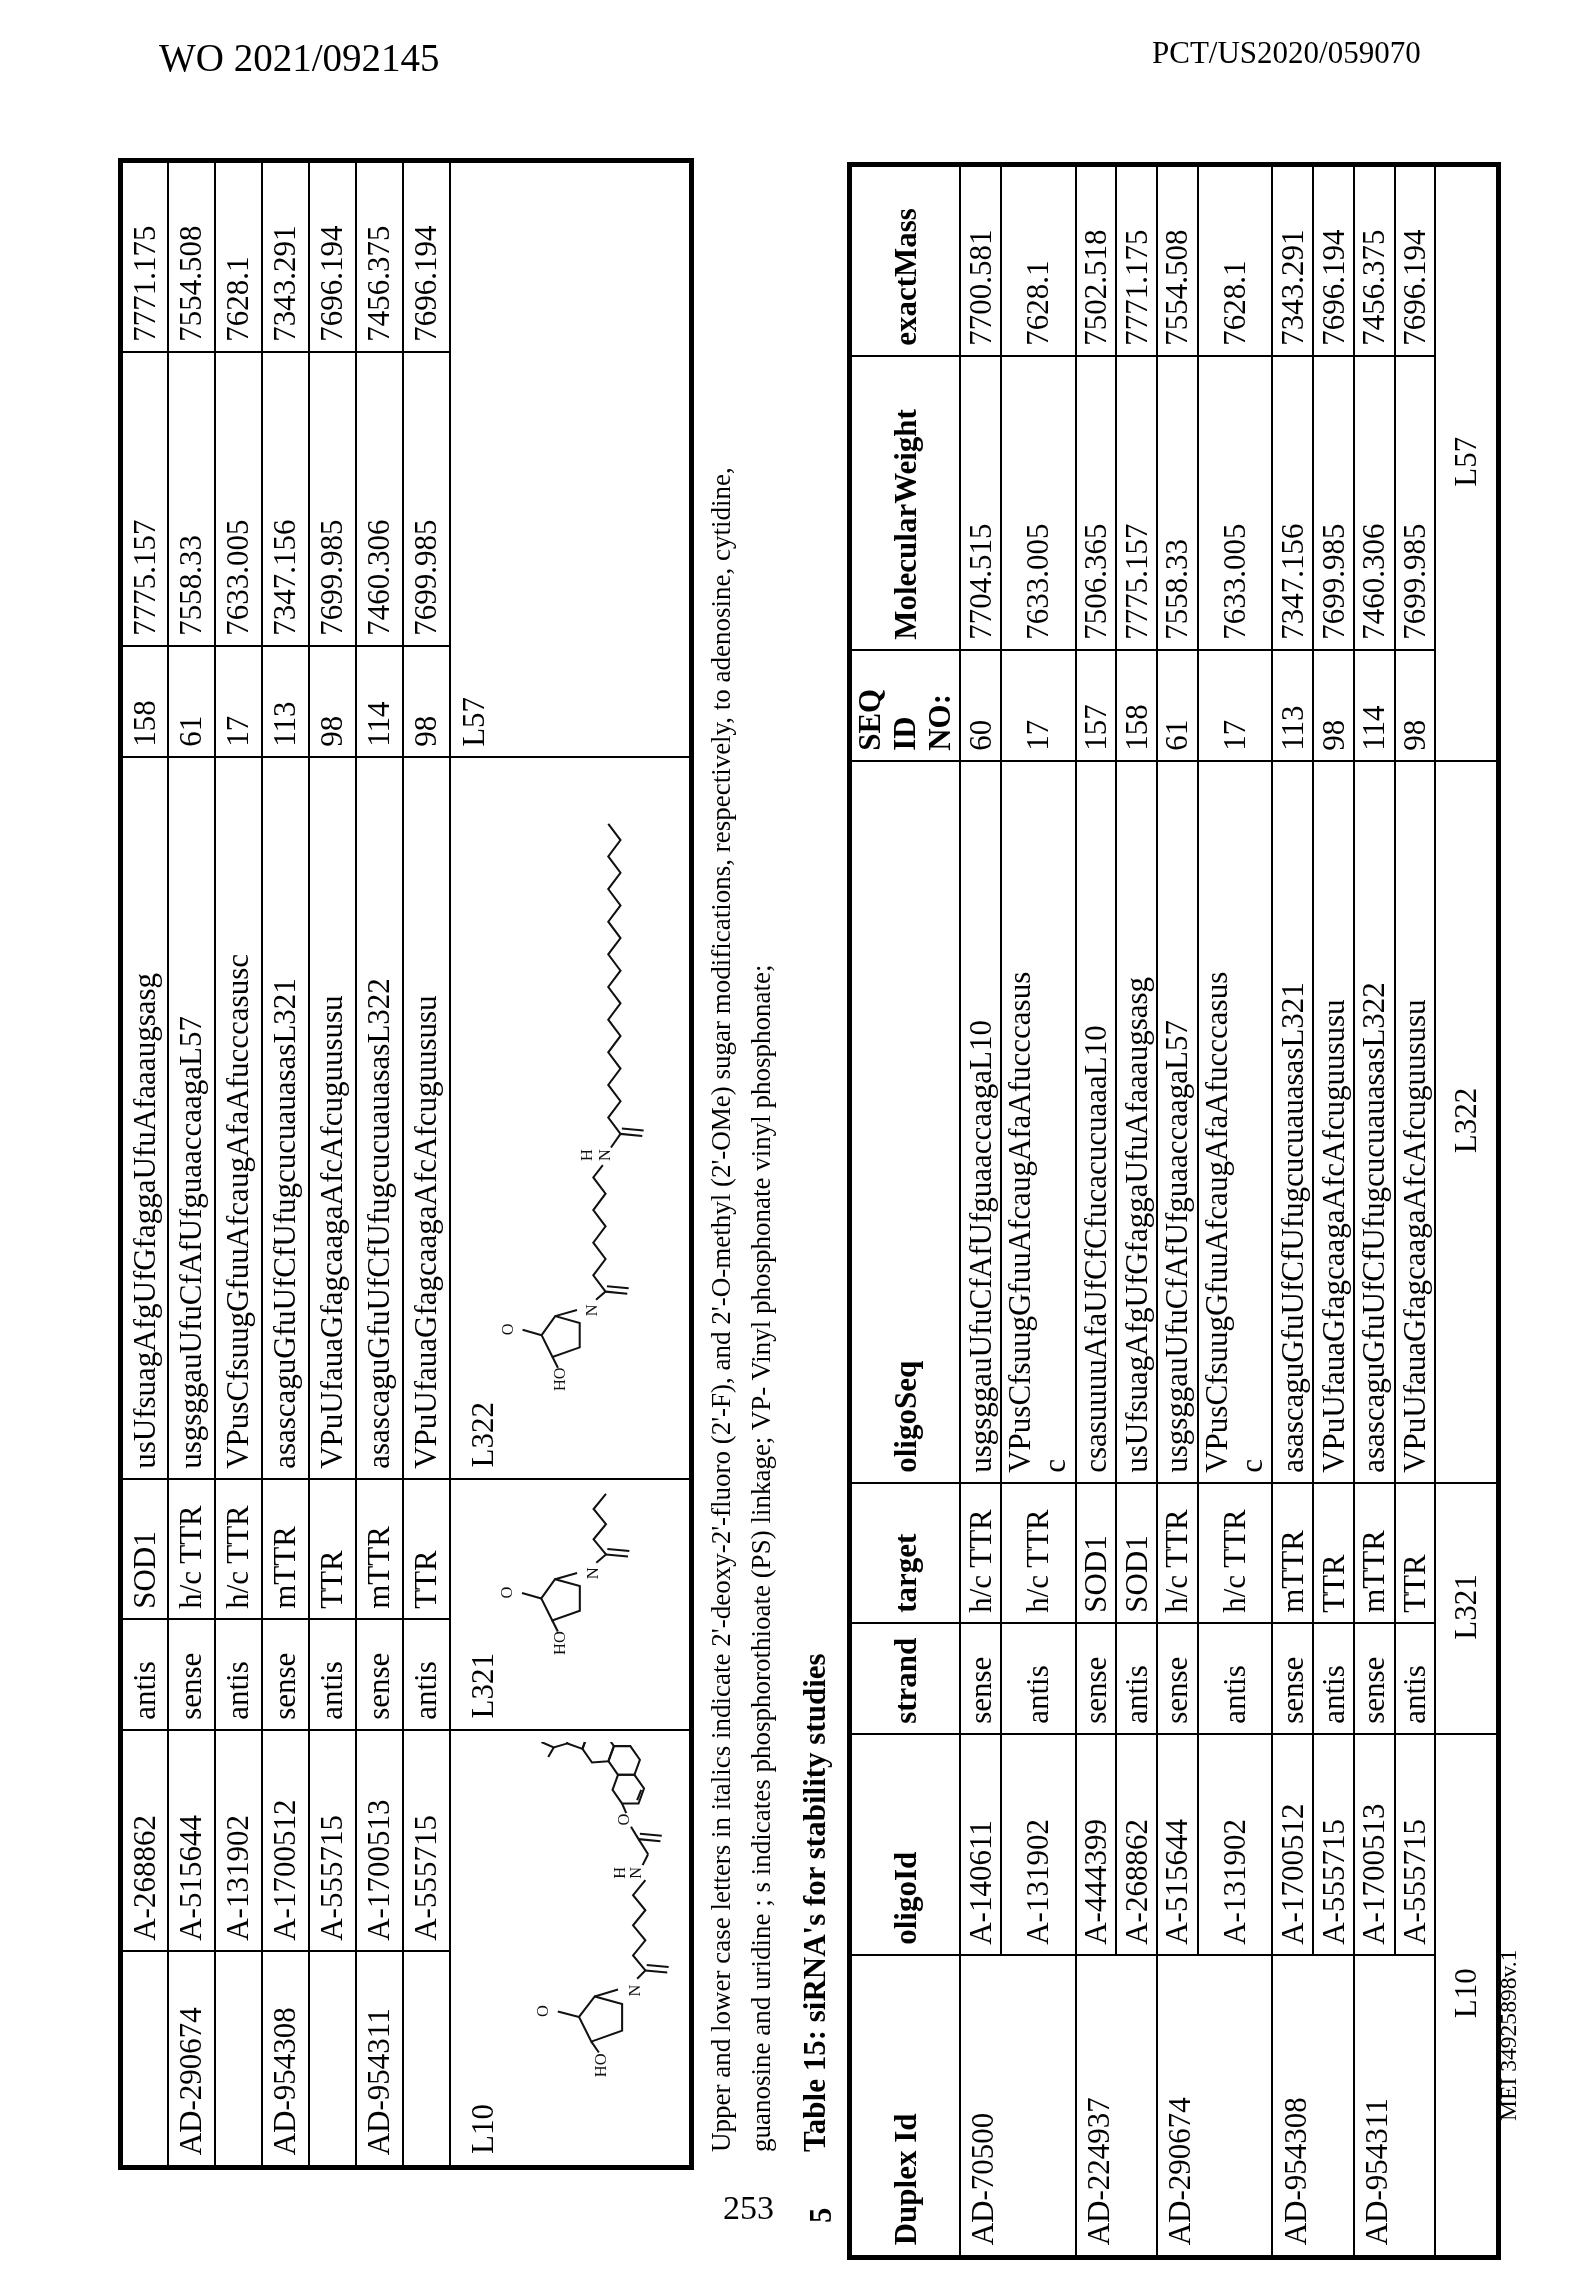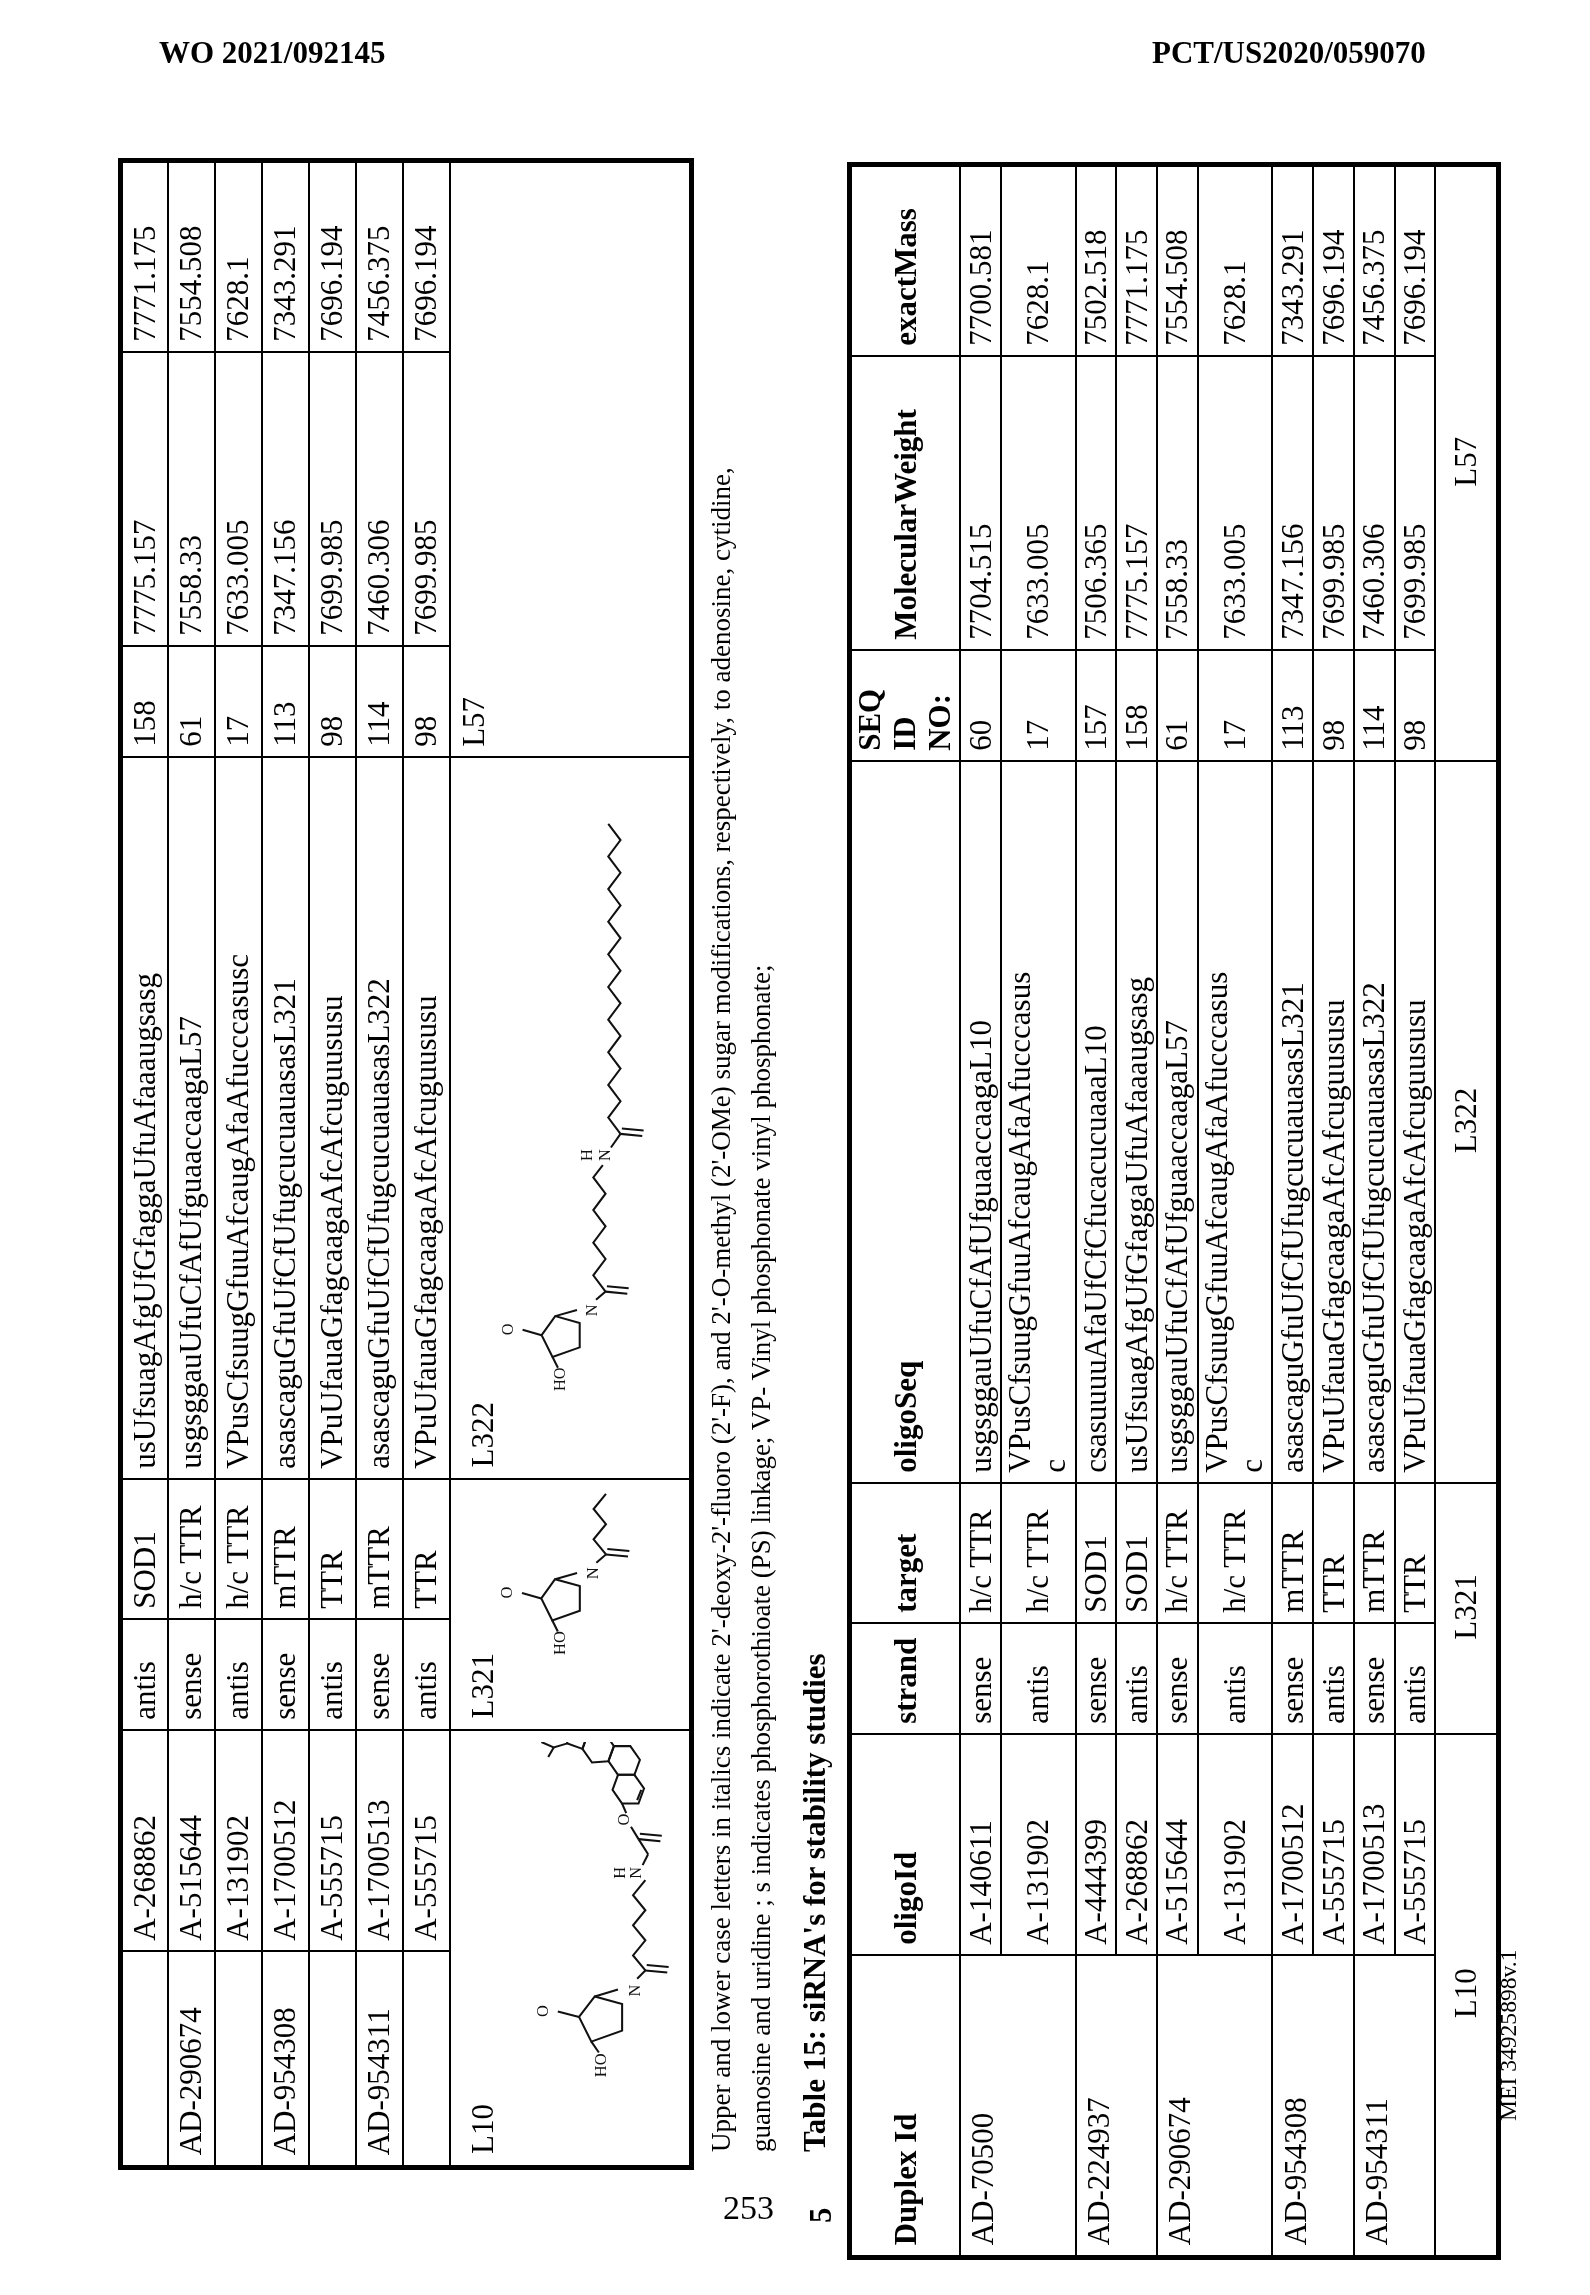--- a/index.html
+++ b/index.html
@@ -2,22 +2,22 @@
 <html style="font-size:11px"><head>
 <meta charset="utf-8">
 <style>
   html,body{margin:0;padding:0;background:#ffffff;}
   .page{
     position:relative; width:1590px; height:2295px; overflow:hidden;
     background:#ffffff; color:#000;
     font-family:"Liberation Serif","DejaVu Serif",serif;
   }
   
-  .hdr-left{position:absolute; left:159px; top:35px; font-size:31px; font-weight:700; white-space:nowrap;}
-  .hdr-right{position:absolute; left:1152px; top:35px; font-size:31px; font-weight:700; white-space:nowrap;}
+  .hdr-left{position:absolute; left:159px; top:35px; font-size:39px; font-weight:400; white-space:nowrap;}
+  .hdr-right{position:absolute; left:1152px; top:35px; font-size:31px; font-weight:400; white-space:nowrap;}
   .pagenum{position:absolute; left:723px; top:2189px; font-size:34px; white-space:nowrap;}
   
   .landscape{
     position:absolute; left:0; top:0; width:2295px; height:1590px;
     transform-origin:0 0;
     transform:translateY(2295px) rotate(-90deg);
   }
   .note{position:absolute; left:143px; top:701px; font-size:27px; line-height:40px; white-space:nowrap;}
   .note span{display:block;}
   .linenum{position:absolute; left:72px; top:803px; font-size:31px; font-weight:700;}

